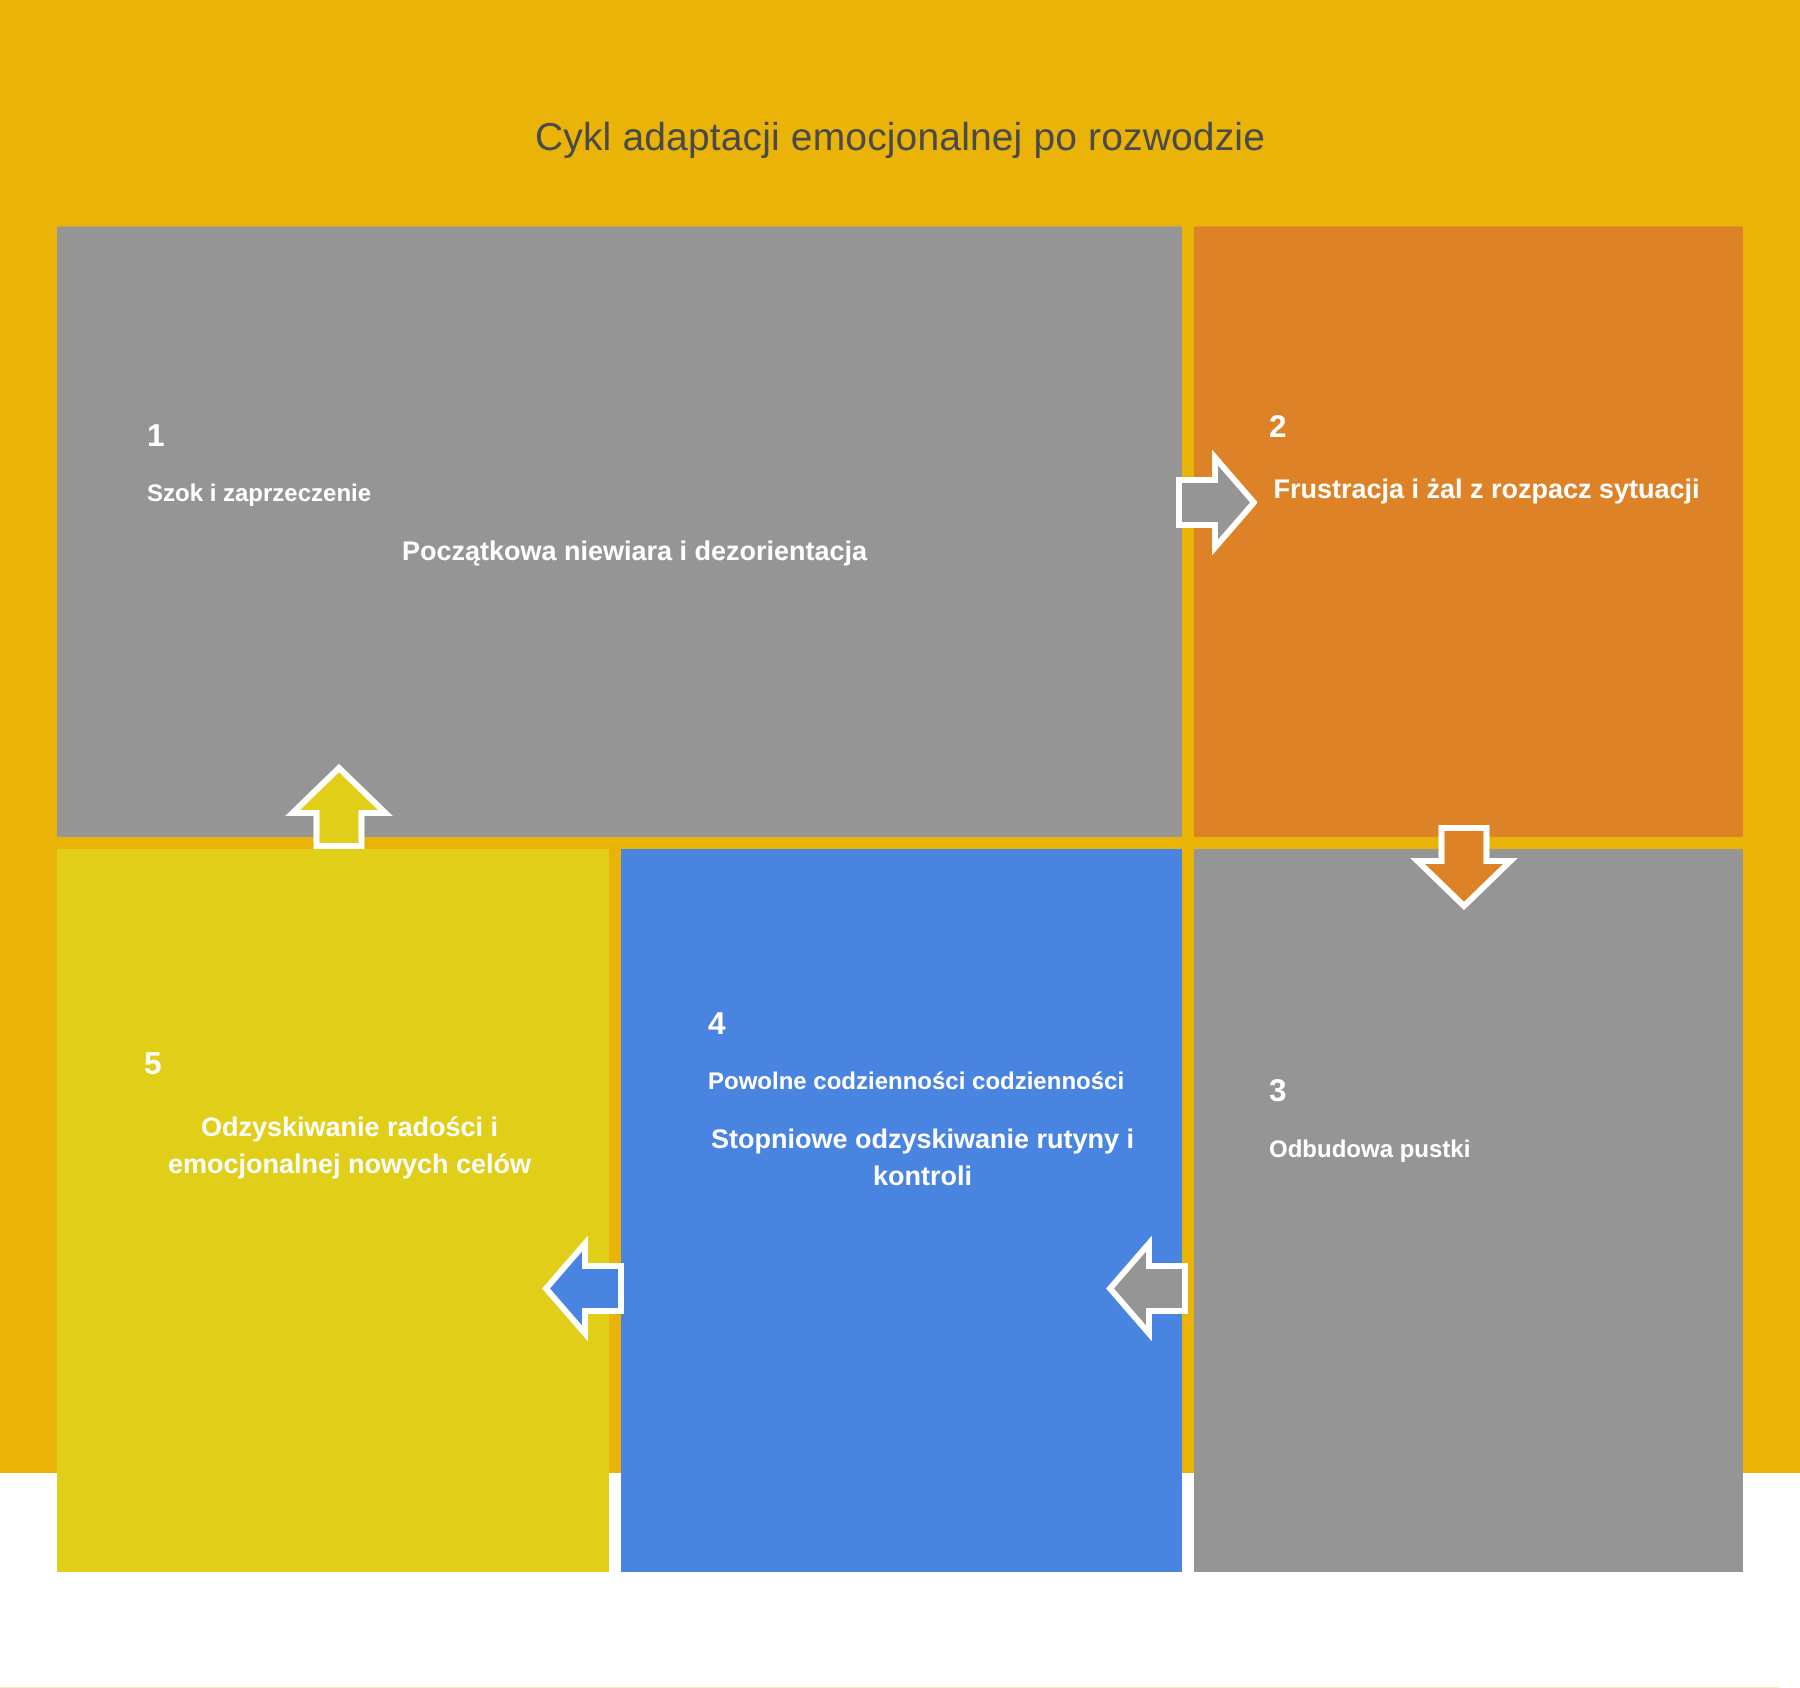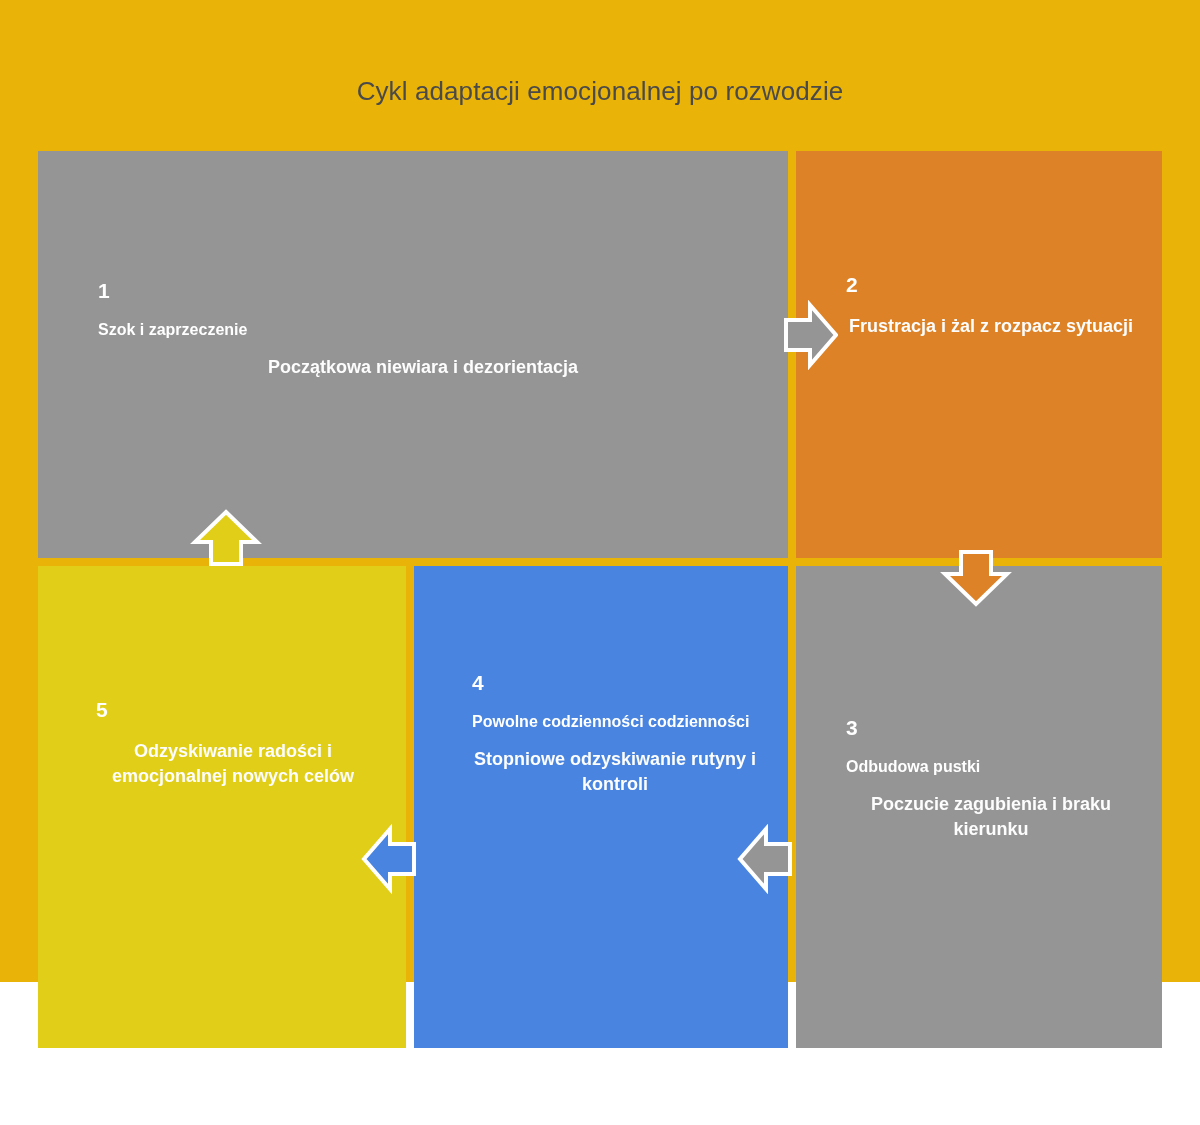--- a/index.html
+++ b/index.html
@@ -132,21 +132,20 @@
     <div class="block-inner">
       <p class="blk-num">2</p>
       <p class="blk-desc">Frustracja i żal z rozpacz sytuacji</p>
     </div>
   </div>
 
   <div class="block" id="block-3">
     <div class="block-inner">
       <p class="blk-num">3</p>
       <p class="blk-title">Odbudowa pustki</p>
-      <p class="blk-desc">Poczucie zagubienia i braku kierunku</p>
     </div>
   </div>
 
   <div class="block" id="block-4">
     <div class="block-inner">
       <p class="blk-num">4</p>
       <p class="blk-title">Powolne codzienności codzienności</p>
       <p class="blk-desc">Stopniowe odzyskiwanie rutyny i kontroli</p>
     </div>
   </div>

